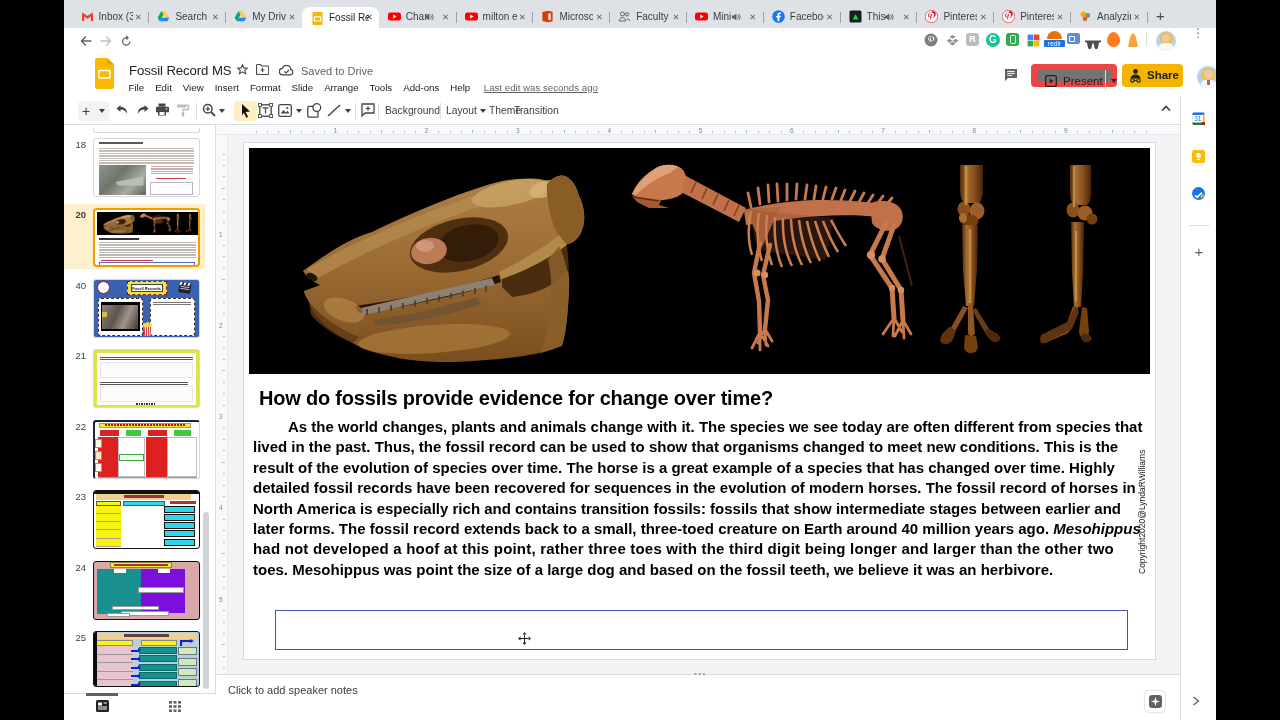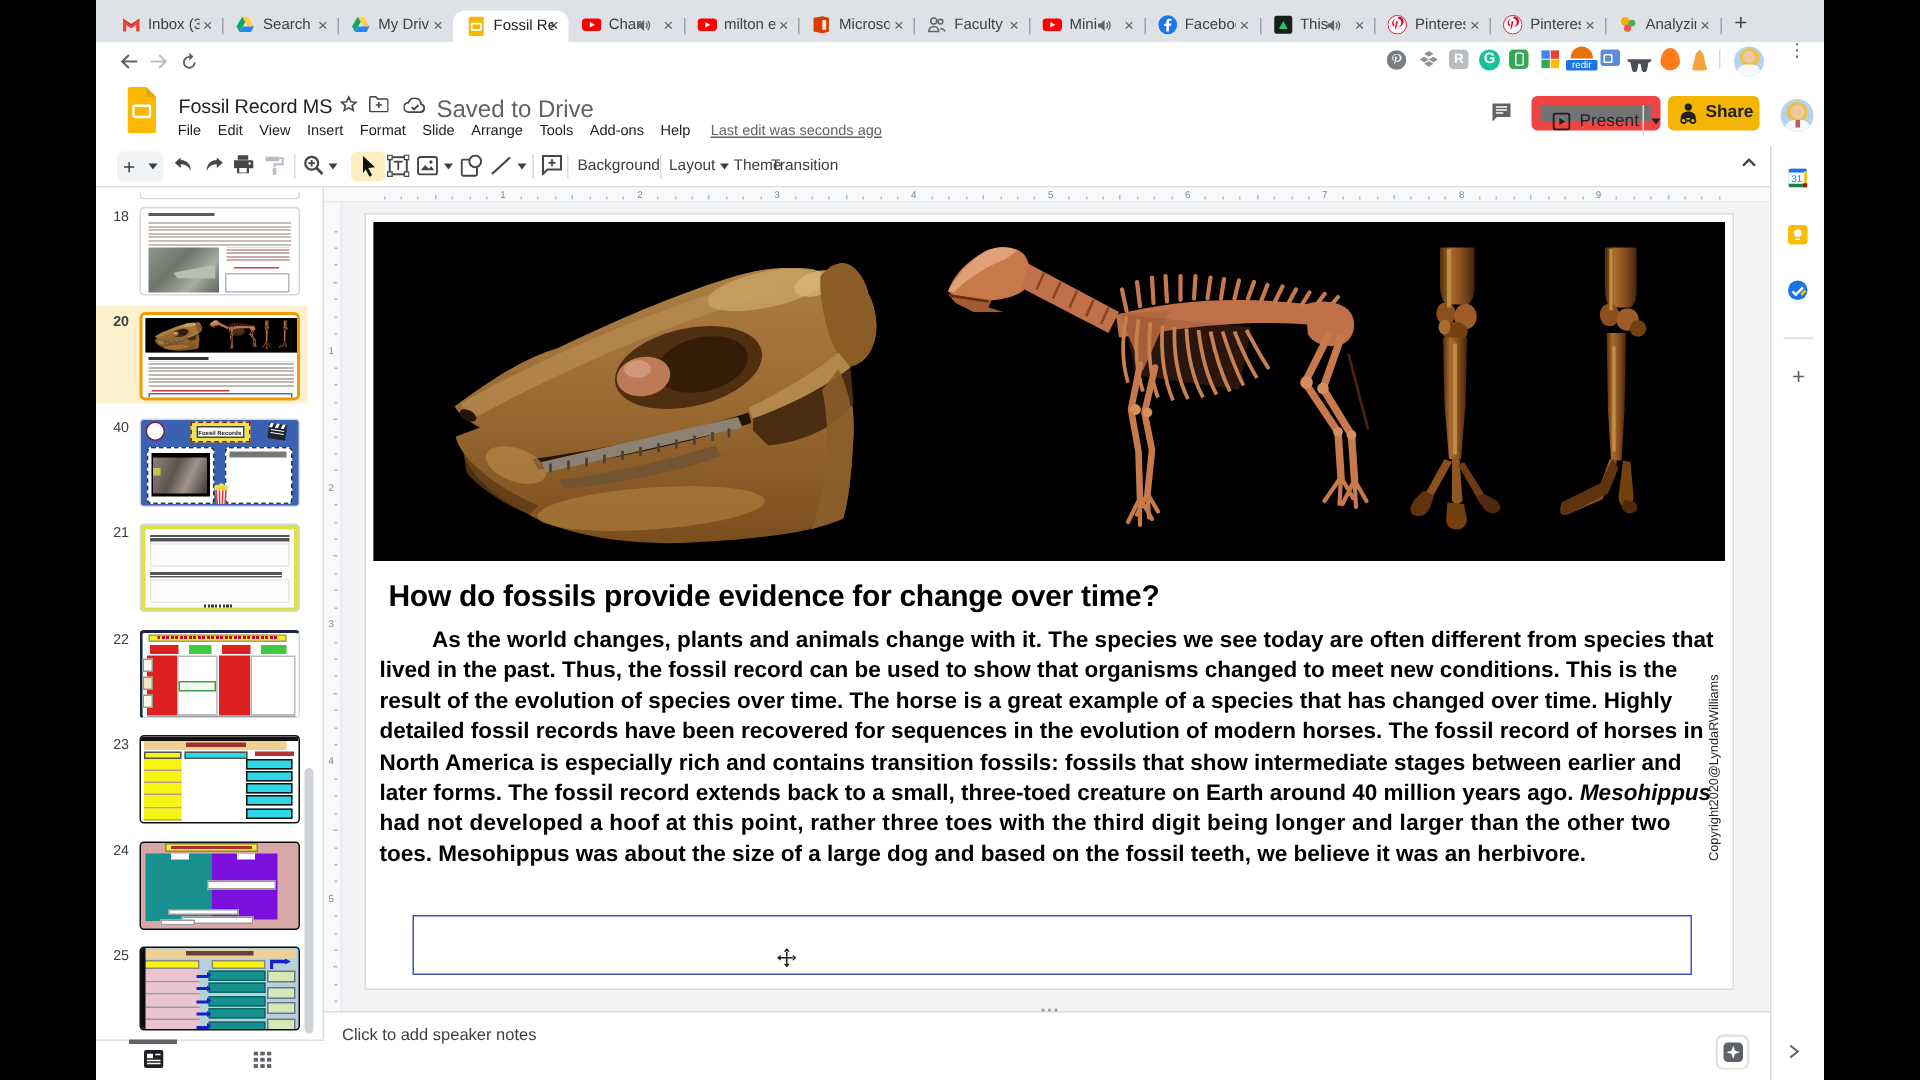--- a/index.html
+++ b/index.html
@@ -15,21 +15,21 @@
   .tab .cx { position:absolute; right:5px; top:5px; width:10px; height:10px; color:#5f6368; font-size:8.5px; line-height:10px; text-align:center; }
   .tabsep { position:absolute; top:12px; width:1px; height:11px; background:#9aa4ae; }
   #activetab { position:absolute; top:7px; height:21px; background:#fff; border-radius:8px 8px 0 0; z-index:2; }
 
   
   #urlbar { position:absolute; left:0; top:28px; width:1152px; height:25px; background:#fff; }
   #urlpill { position:absolute; left:77px; top:2.5px; width:773px; height:20px; background:#f1f3f4; border-radius:10px; }
   .navic { position:absolute; top:3px; color:#5f6368; }
 
   
-  #apphead { position:absolute; left:6px; top:0; width:922px; height:97px; background:transparent;padding-left:44px; }
+  #apphead { position:absolute; left:16px; top:0; width:922px; height:97px; background:transparent;padding-left:44px; }
 
   
   #toolbar { position:absolute; left:0; top:97px; width:1152px; height:28px; background:#fff; border-bottom:1px solid #dadce0; }
   .tdiv { position:absolute; top:6px; width:1px; height:16px; background:#dadce0; }
   .tlabel { position:absolute; top:8px; font-size:10.3px; color:#3c4043; }
 
   
   #filmstrip { position:absolute; left:0; top:125px; width:151px; height:568px; background:#fff; overflow:hidden; }
   .thumb { position:absolute; left:28.5px; width:107px; height:59px; background:#fff; border:1px solid #d5d8dc; border-radius:3px; overflow:hidden; }
   .tnum { position:absolute; font-size:9.5px; color:#3c4043; width:22px; text-align:right; }
@@ -265,21 +265,21 @@
         <path d="M12 3.2 14.7 9l6.1.6-4.6 4 1.4 6-5.6-3.2-5.6 3.2 1.4-6-4.6-4L9.3 9Z" fill="none" stroke="#444746" stroke-width="2"></path>
       </svg>
     <svg style="position:absolute;left:176px;top:64px" width="13" height="11" viewBox="0 0 13 11">
         <path d="M0.5 1.5A1 1 0 0 1 1.5 0.5h3l1.2 1.5h6a1 1 0 0 1 1 1v6.5a1 1 0 0 1-1 1H1.5a1 1 0 0 1-1-1Z" fill="none" stroke="#444746" stroke-width="1.1"></path>
         <path d="M6.5 4v4M4.5 6h4" stroke="#444746" stroke-width="1.1"></path>
       </svg>
     <svg style="position:absolute;left:199px;top:64.5px" width="15" height="11" viewBox="0 0 15 11">
         <path d="M3.6 9.8a3.2 3.2 0 0 1-.3-6.4 4.3 4.3 0 0 1 8.4 1 2.75 2.75 0 0 1-.3 5.4Z" fill="none" stroke="#444746" stroke-width="1.2"></path>
         <path d="M5.4 6.4 7 8l3-3" fill="none" stroke="#444746" stroke-width="1.2"></path>
       </svg>
-    <div style="position:absolute;left:221px;top:65px;font-size:16px;color:#5f6368">Saved to Drive</div>
+    <div style="position:absolute;left:221px;top:65px;font-size:11px;color:#5f6368">Saved to Drive</div>
     <div style="position:absolute;left:43px;top:81.5px;font-size:9.7px;color:#202124;white-space:nowrap">
       <span style="padding:0 5.5px">File</span><span style="padding:0 5.5px">Edit</span><span style="padding:0 5.5px">View</span><span style="padding:0 5.5px">Insert</span><span style="padding:0 5.5px">Format</span><span style="padding:0 5.5px">Slide</span><span style="padding:0 5.5px">Arrange</span><span style="padding:0 5.5px">Tools</span><span style="padding:0 5.5px">Add-ons</span><span style="padding:0 5.5px">Help</span><span style="padding:0 8px;color:#5f6368;text-decoration:underline">Last edit was seconds ago</span>
     </div>
     <svg style="position:absolute;left:924px;top:68px" width="14" height="14" viewBox="0 0 14 14">
         <path d="M1 1h12v9H4l-3 3Z" fill="#5f6368"></path>
         <path d="M3.2 3.4h7.6M3.2 5.4h7.6M3.2 7.4h5" stroke="#fff" stroke-width="1"></path>
       </svg>
     <div style="position:absolute;left:951px;top:64px;width:86px;height:23px;border:6px solid #ef4444;border-radius:4px;background:#737373">
       <svg style="position:absolute;left:8px;top:5px" width="12" height="12" viewBox="0 0 12 12">
           <rect x="0.7" y="0.7" width="10.6" height="10.6" rx="1.4" fill="none" stroke="#202124" stroke-width="1.3"></rect>
@@ -770,21 +770,21 @@
 </svg></div>
       <div id="heading">How do fossils provide evidence for change over time?</div>
       <div style="position:absolute;left:9px;top:274px;line-height:20.4px;font-size:15px;font-weight:bold;color:#000;white-space:nowrap">
 <div style="text-indent:35px">As the world changes, plants and animals change with it. The species we see today are often different from species that</div>
 <div>lived in the past. Thus, the fossil record can be used to show that organisms changed to meet new conditions. This is the</div>
 <div>result of the evolution of species over time. The horse is a great example of a species that has changed over time. Highly</div>
 <div>detailed fossil records have been recovered for sequences in the evolution of modern horses. The fossil record of horses in</div>
 <div>North America is especially rich and contains transition fossils: fossils that show intermediate stages between earlier and</div>
 <div>later forms. The fossil record extends back to a small, three-toed creature on Earth around 40 million years ago. <i>Mesohippus</i></div>
 <div style="letter-spacing:0.2px">had not developed a hoof at this point, rather three toes with the third digit being longer and larger than the other two</div>
-<div>toes. Mesohippus was about the size of a large dog and based on the fossil teeth, we believe it was an herbivore.</div>
+<div>toes. Mesohippus was point the size of a large dog and based on the fossil teeth, we believe it was an herbivore.</div>
 </div>
 <div id="copyr" style="left:893px;top:431px;width:130px">Copyright2020@LyndaRWilliams</div>
 <svg style="position:absolute;left:274px;top:489px;z-index:6" width="13" height="13" viewBox="0 0 13 13">
           <path d="M6.5 0 4.5 2.5h4Z M6.5 13 4.5 10.5h4Z M0 6.5 2.5 4.5v4Z M13 6.5 10.5 4.5v4Z M6 2h1v9h-1Z M2 6h9v1H2Z" fill="#222"></path>
         </svg>
       <div id="bluebox"></div>
     </div>
   </div>
   <div id="sidepanel">
   <svg style="position:absolute;left:11px;top:15px" width="13" height="13" viewBox="0 0 13 13">

